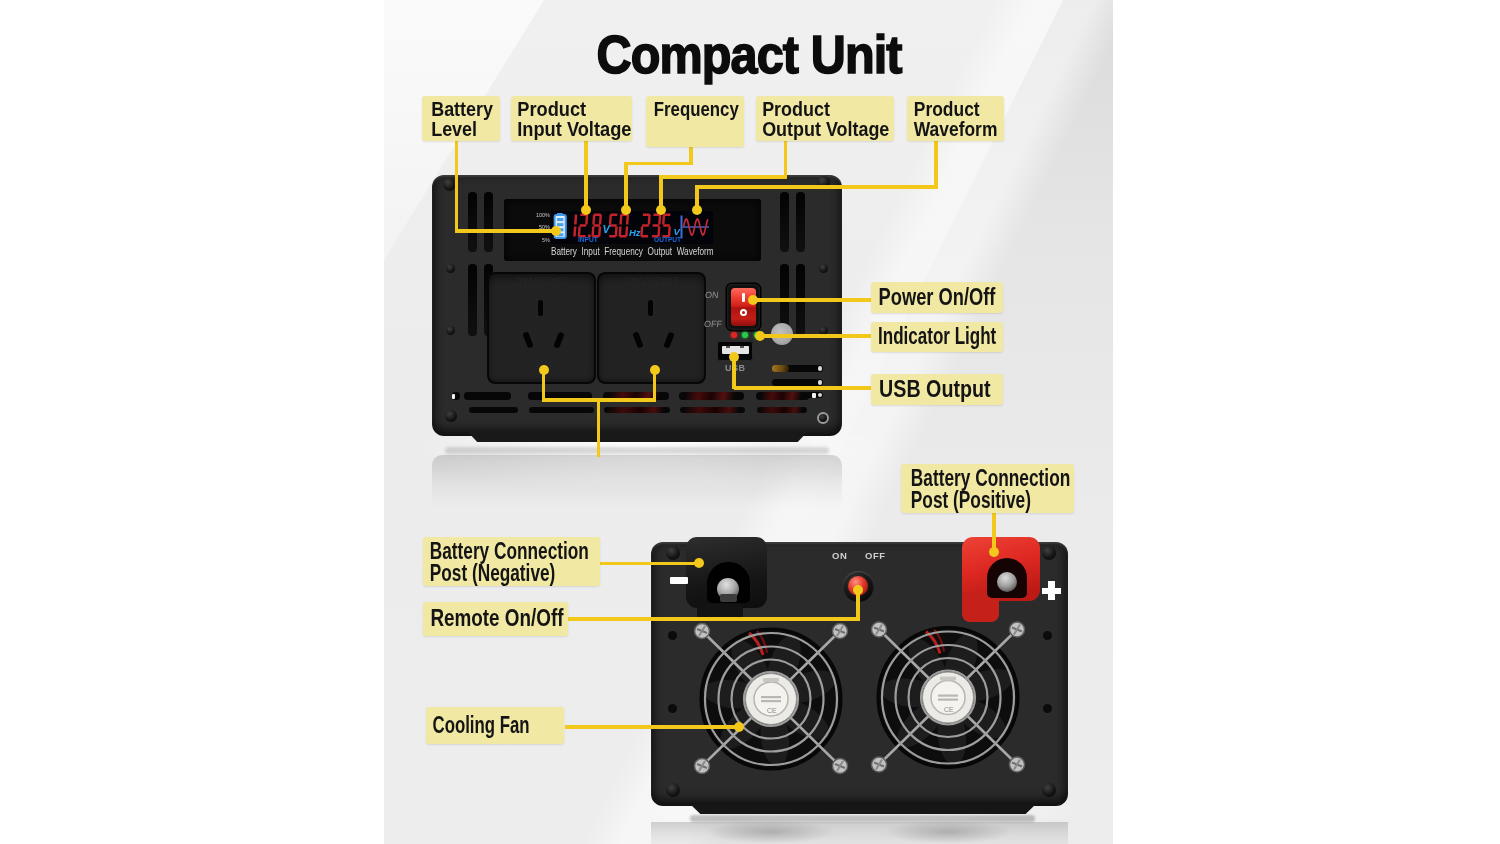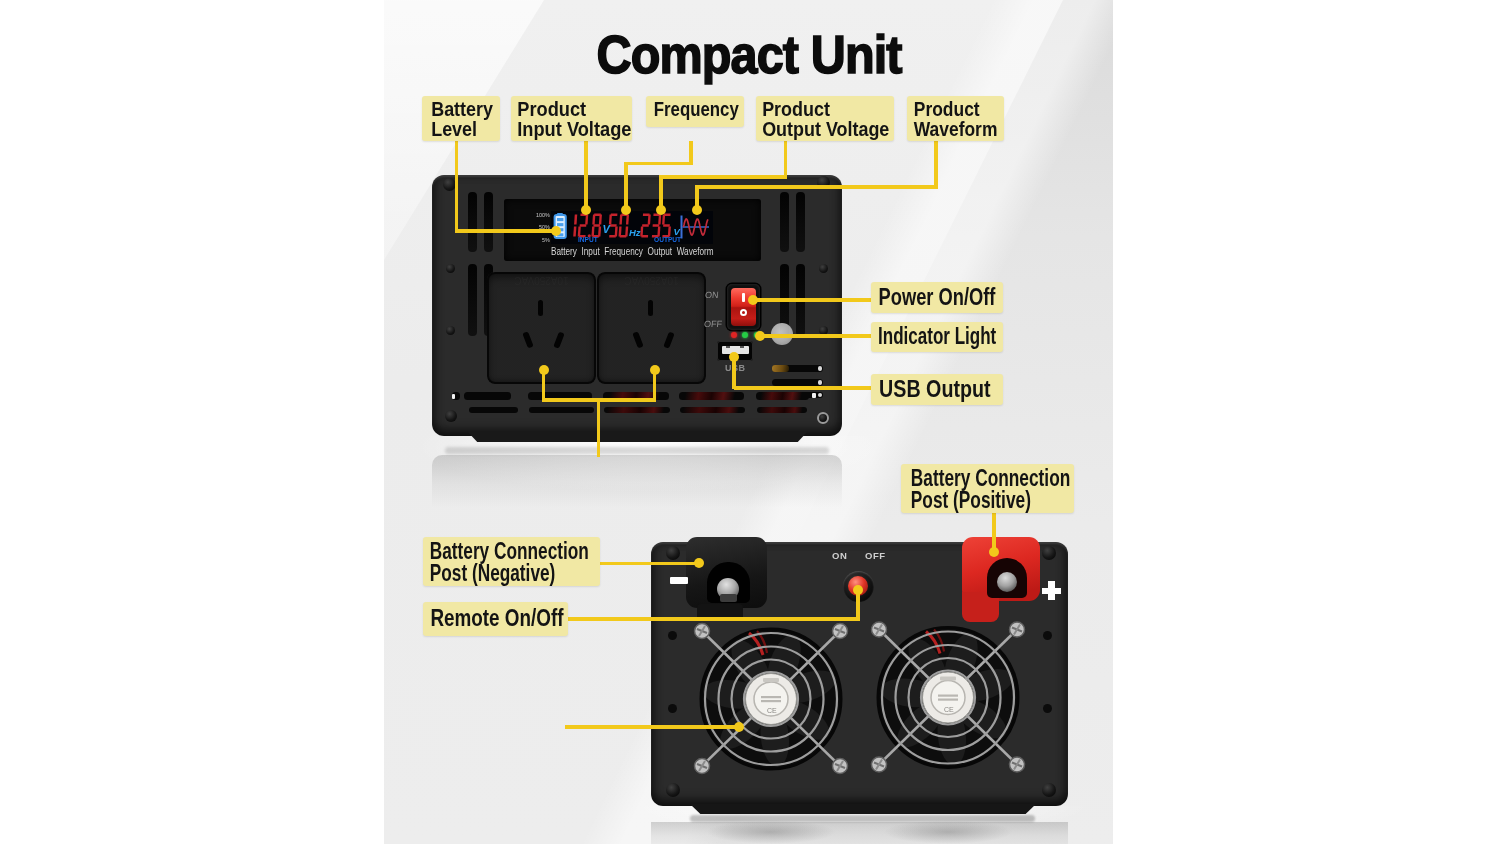--- a/index.html
+++ b/index.html
@@ -281,21 +281,21 @@
 <div class="abs" style="left:706px;top:820px;width:130px;height:24px;z-index:1;border-radius:50%;background:radial-gradient(ellipse,rgba(30,30,30,0.22),rgba(30,30,30,0) 70%);"></div>
 <div class="abs" style="left:883px;top:820px;width:130px;height:24px;z-index:1;border-radius:50%;background:radial-gradient(ellipse,rgba(30,30,30,0.22),rgba(30,30,30,0) 70%);"></div>
 <div class="lbl" style="left:422px;top:95.5px;width:77.5px;height:45.5px;">
       <div style="font-size:20.5px;line-height:19.5px;transform:scaleX(0.875);padding-left:10.5px;padding-top:3.5px;">Battery
 Level</div>
     </div>
 <div class="lbl" style="left:511px;top:95.5px;width:121px;height:45.5px;">
       <div style="font-size:20.5px;line-height:19.5px;transform:scaleX(0.89);padding-left:7px;padding-top:3.5px;">Product
 Input Voltage</div>
     </div>
-<div class="lbl" style="left:646px;top:95.5px;width:98px;height:31px;">
+<div class="lbl" style="left:646px;top:95.5px;width:98px;height:51px;">
       <div style="font-size:20.5px;line-height:19.5px;transform:scaleX(0.82);padding-left:9.5px;padding-top:3.5px;">Frequency</div>
     </div>
 <div class="lbl" style="left:756px;top:95.5px;width:138px;height:45.5px;">
       <div style="font-size:20.5px;line-height:19.5px;transform:scaleX(0.875);padding-left:7px;padding-top:3.5px;">Product
 Output Voltage</div>
     </div>
 <div class="lbl" style="left:907px;top:95.5px;width:97px;height:45.5px;">
       <div style="font-size:20.5px;line-height:19.5px;transform:scaleX(0.85);padding-left:8px;padding-top:3.5px;">Product
 Waveform</div>
     </div>
@@ -307,20 +307,23 @@
     </div>
 <div class="lbl" style="left:871px;top:374px;width:132px;height:31px;">
       <div style="font-size:23px;line-height:24px;transform:scaleX(0.855);padding-left:9.5px;padding-top:3px;">USB Output</div>
     </div>
 <div class="lbl" style="left:423px;top:537px;width:177px;height:49px;">
       <div style="font-size:23px;line-height:22px;transform:scaleX(0.75);padding-left:9px;padding-top:3px;">Battery Connection
 Post (Negative)</div>
     </div>
 <div class="lbl" style="left:423px;top:602px;width:145px;height:34px;">
       <div style="font-size:23px;line-height:24px;transform:scaleX(0.82);padding-left:9px;padding-top:4px;">Remote On/Off</div>
+    </div>
+<div class="lbl" style="left:426px;top:707px;width:137.5px;height:37px;">
+      <div style="font-size:23px;line-height:24px;transform:scaleX(0.73);padding-left:9px;padding-top:6px;">Cooling Fan</div>
     </div>
 <div class="lbl" style="left:901px;top:464px;width:173px;height:48.5px;">
       <div style="font-size:23px;line-height:22px;transform:scaleX(0.752);padding-left:13px;padding-top:3px;">Battery Connection
 Post (Positive)</div>
     </div>
 <div class="ln" style="left:454.9px;top:141px;width:3.5px;height:90px;"></div>
 <div class="ln" style="left:454.9px;top:229.2px;width:102px;height:3.5px;"></div>
 <div class="ln" style="left:584.2px;top:141px;width:3.5px;height:70px;"></div>
 <div class="ln" style="left:689px;top:141px;width:3.5px;height:24px;"></div>
 <div class="ln" style="left:624px;top:161.8px;width:68.5px;height:3.5px;"></div>

